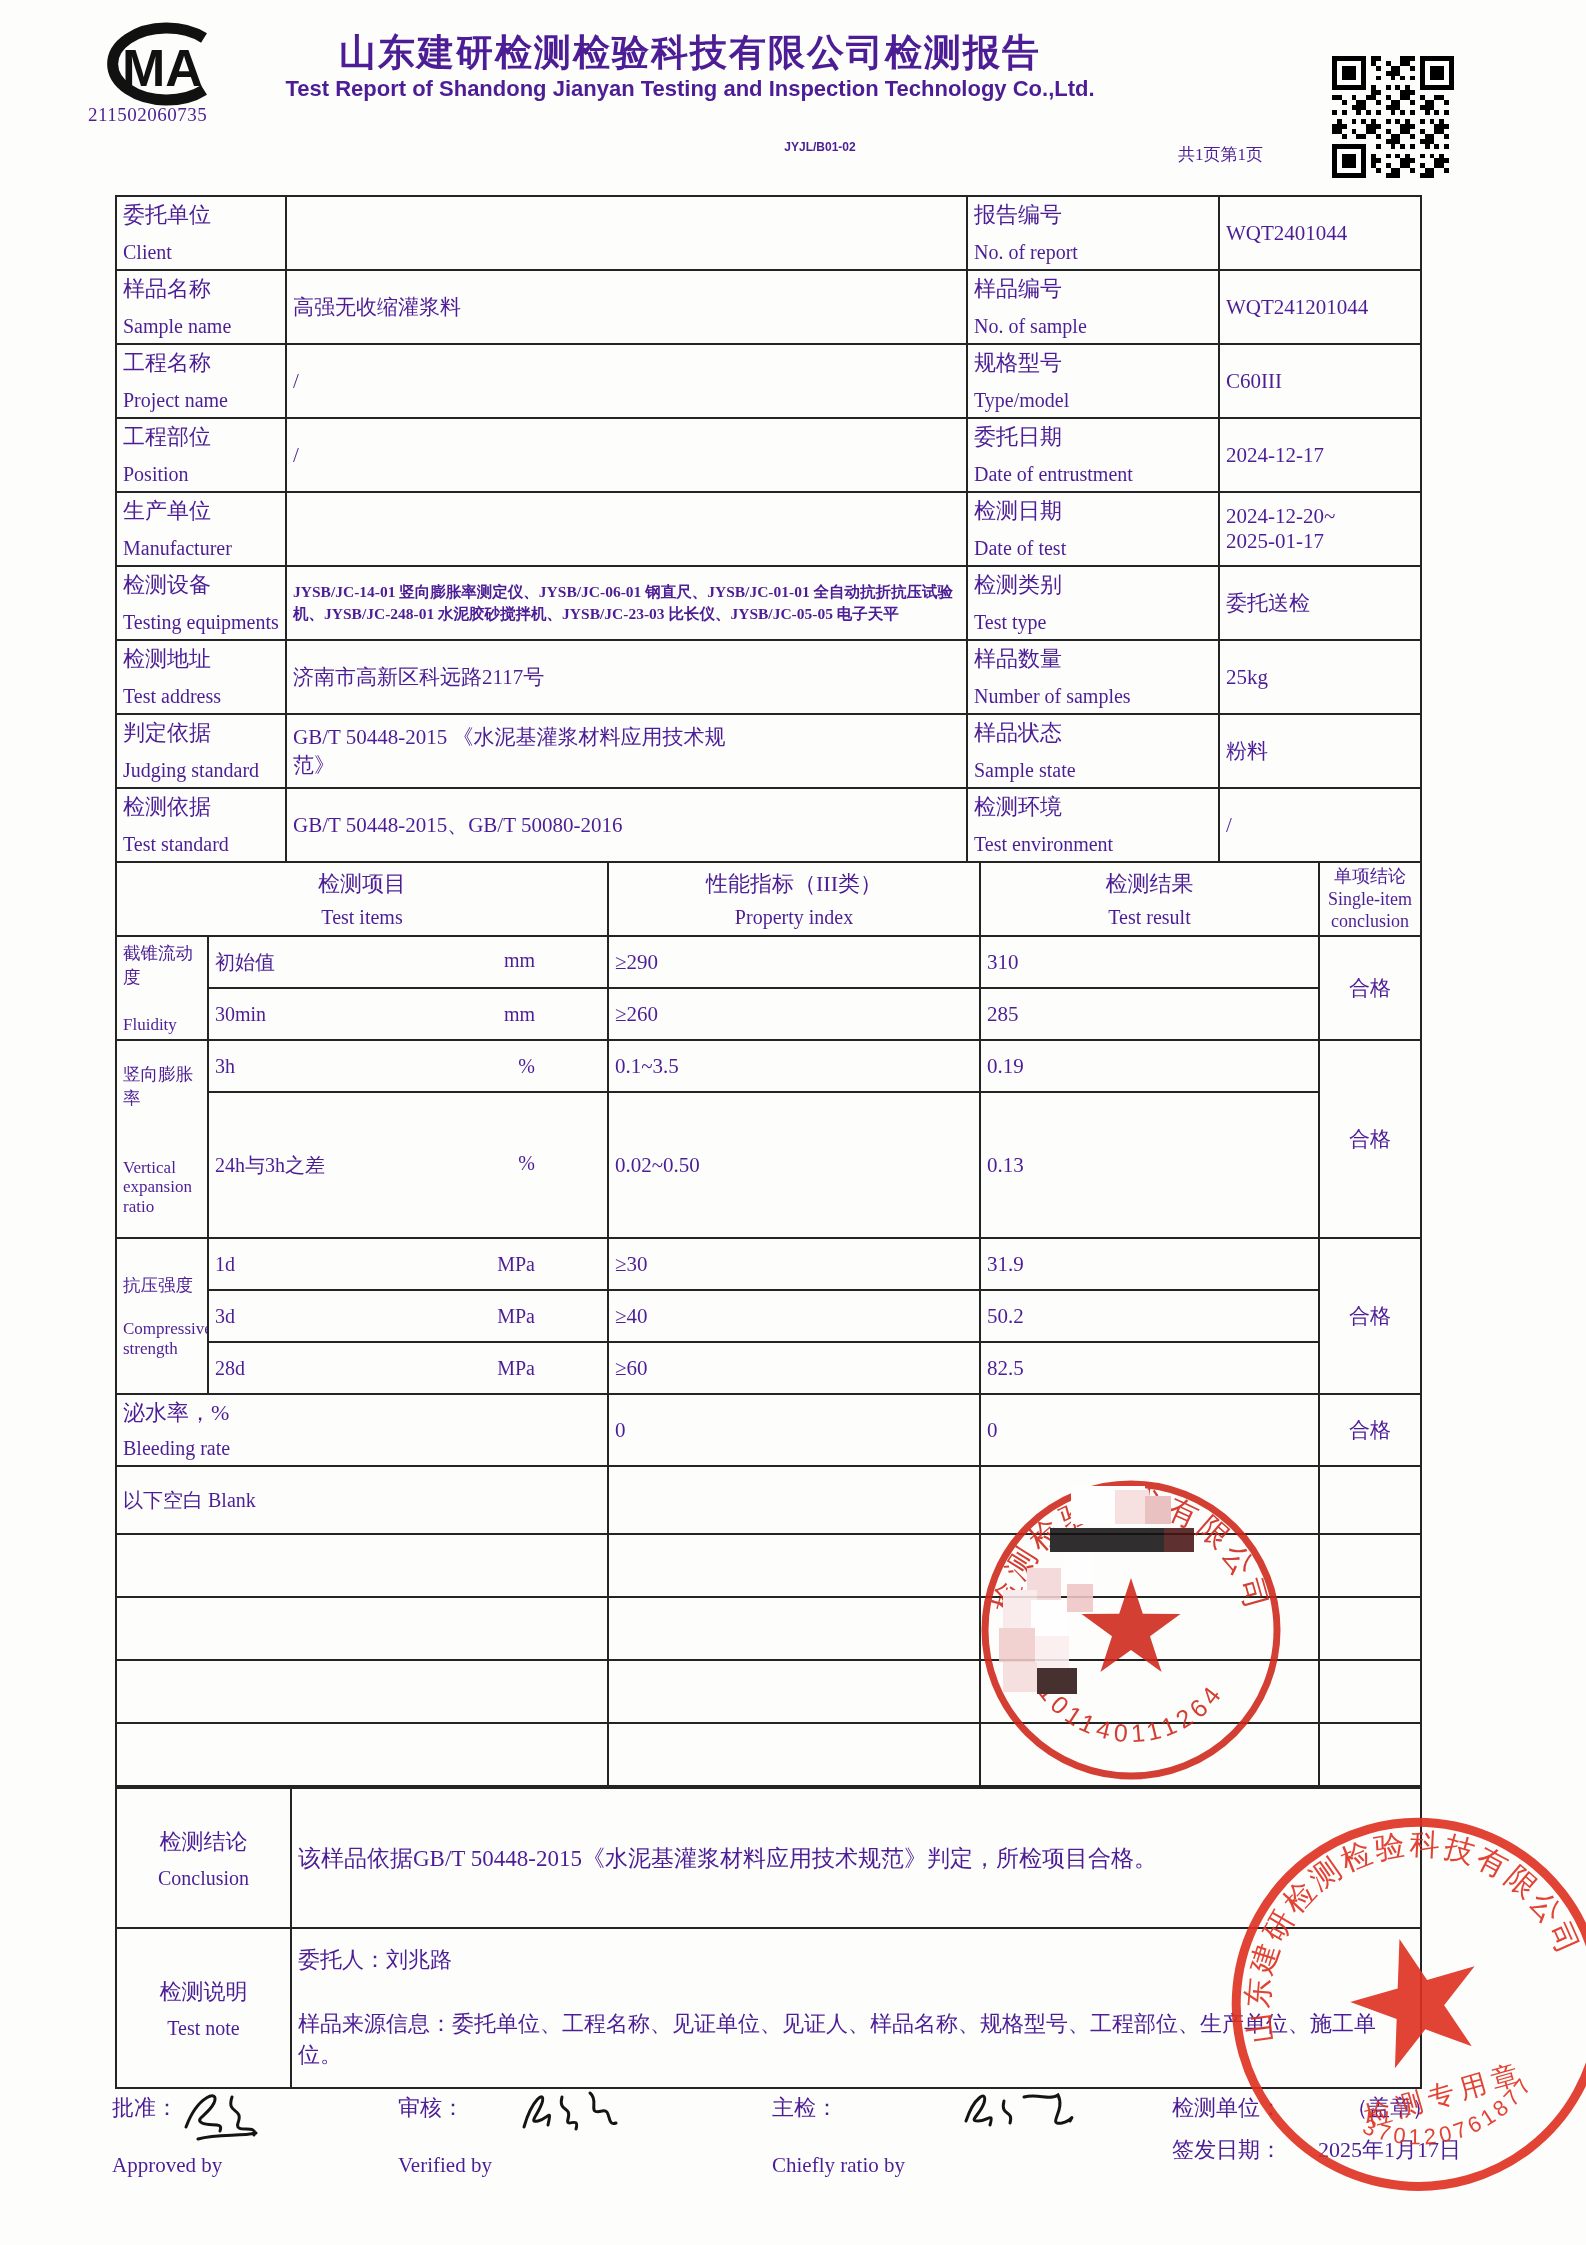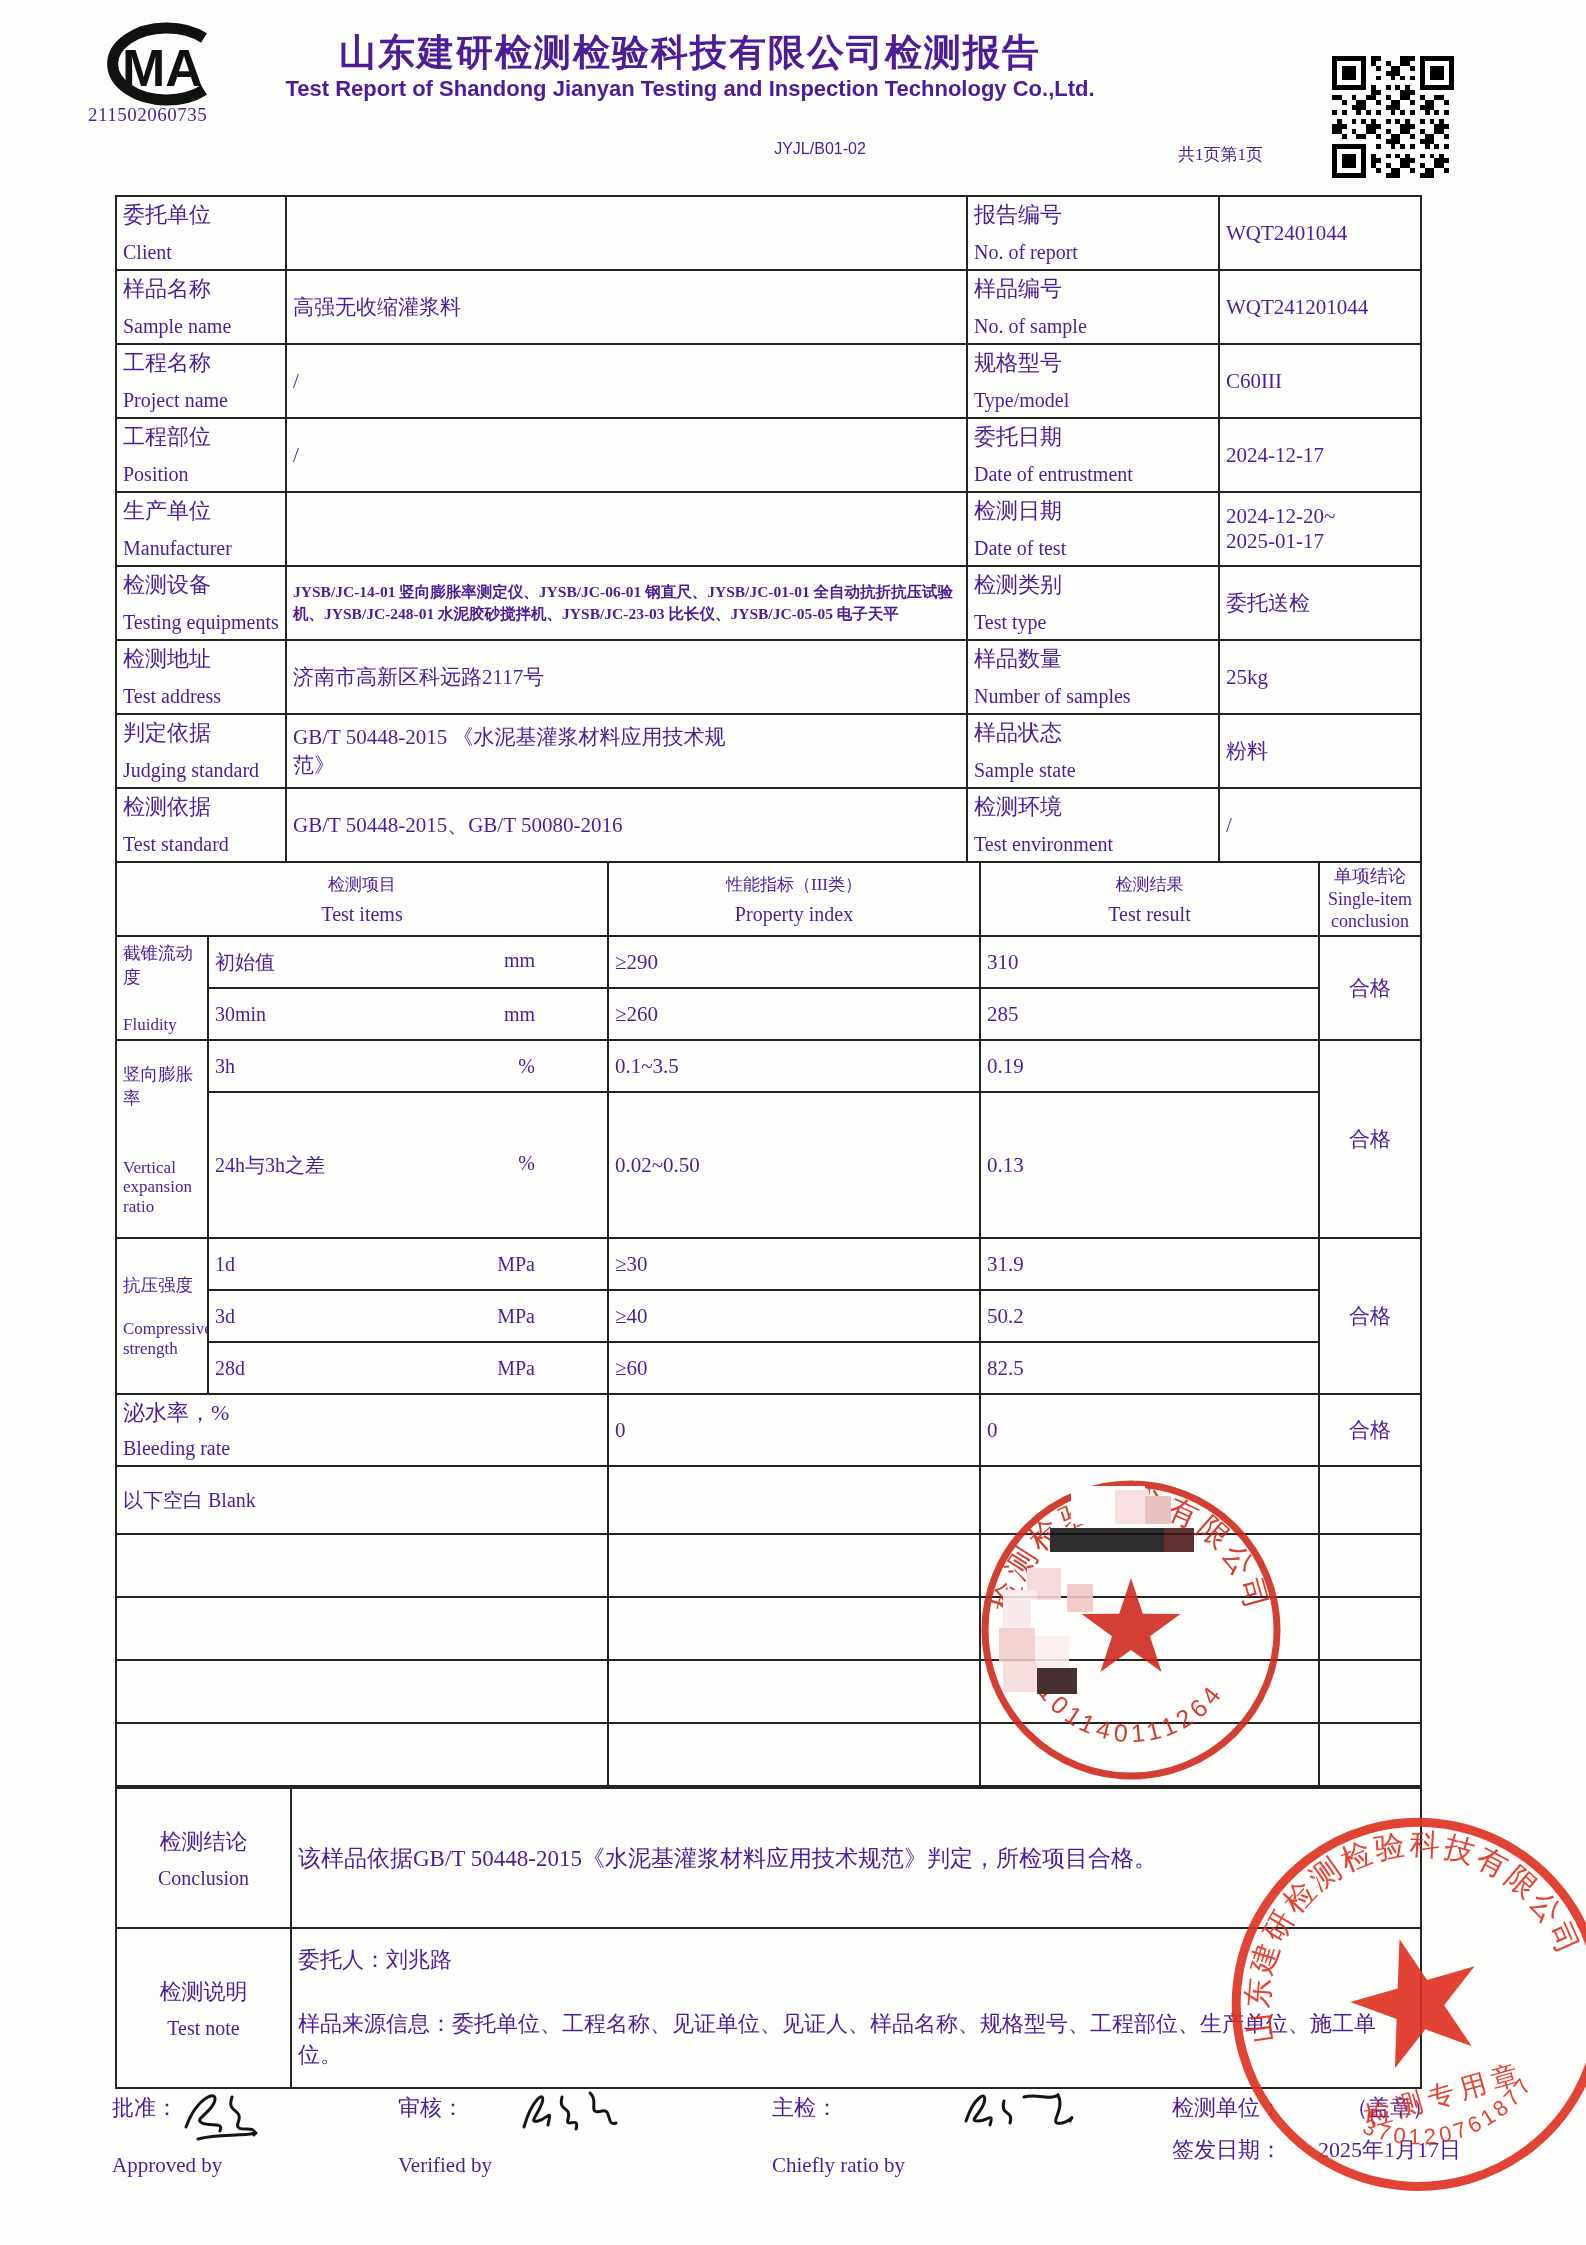--- a/index.html
+++ b/index.html
@@ -6,21 +6,21 @@
   html,body { margin:0; padding:0; background:#ffffff; }
   .page { position:relative; width:1586px; height:2245px; background:#fdfdfc;
           overflow:hidden; font-family:"Liberation Serif","DejaVu Serif",serif; color:#4c1d95; }
 
   
   .title-zh { position:absolute; left:200px; top:28px; width:980px; text-align:center;
               font-size:37px; font-weight:bold; letter-spacing:2px; }
   .title-en { position:absolute; left:200px; top:76px; width:980px; text-align:center;
               font-size:22px; font-weight:bold; font-family:"Liberation Sans","DejaVu Sans",sans-serif; }
   .form-no  { position:absolute; left:700px; top:140px; width:240px; text-align:center;
-              font-size:16px; font-family:"Liberation Sans","DejaVu Sans",sans-serif; }
+              font-size:12px; font-family:"Liberation Sans","DejaVu Sans",sans-serif;font-weight:bold; }
   .page-info{ position:absolute; left:1178px; top:143px; font-size:17px; }
   .cma-wrap { position:absolute; left:92px; top:22px; width:130px; }
   .cma-num  { position:absolute; left:88px; top:104px; font-size:19px; letter-spacing:.5px; }
   #qr-svg   { position:absolute; left:1332px; top:56px; width:122px; height:122px; }
 
   
   .doc-table { position:absolute; left:115px; border-collapse:collapse; table-layout:fixed; background:transparent;padding-left:12px; }
   .doc-table td { border:2px solid #242424; vertical-align:middle; padding:2px 6px; overflow:hidden; }
 
   #info-table { top:195px; width:1305px; }
@@ -28,21 +28,21 @@
   .lblcell { padding:5px 8px; }
   .lblcell .inner { display:flex; flex-direction:column; justify-content:space-between; min-height:60px; }
   .lbl-zh { font-size:22px; line-height:1.1; }
   .lbl-en { font-size:20px; line-height:1.1; }
   .valcell { font-size:21px; white-space:pre-line; padding-left:10px; }
   .valcell.small { font-size:15.5px; line-height:1.4; padding:3px 6px; white-space:normal; font-weight:bold;margin-top:24px; }
 
   #results-table { top:861px; width:1305px; }
   .h74{height:74px;} .h52{height:52px;} .h146{height:146px;} .h72{height:72px;} .h68{height:68px;} .h64{height:63px;}
   .hdr { text-align:center; }
-  .hdr .zh { font-size:17px; margin-bottom:7px; }
+  .hdr .zh { font-size:22px; margin-bottom:7px; }
   .hdr .en { font-size:20px; }
   .hdr-small { text-align:center; font-size:18px; line-height:1.25; }
   .grp { padding:6px 6px; vertical-align:top; }
   .grp .zh { font-size:17.5px; }
   .grp .en { font-size:17px; line-height:1.15; }
   .en-gap-f { margin-top:26px; }
   .en-gap-v { margin-top:48px; }
   .en-gap-c { margin-top:22px; }
   .sub { font-size:20px; }
   .sub .inner { display:flex; justify-content:space-between; }

